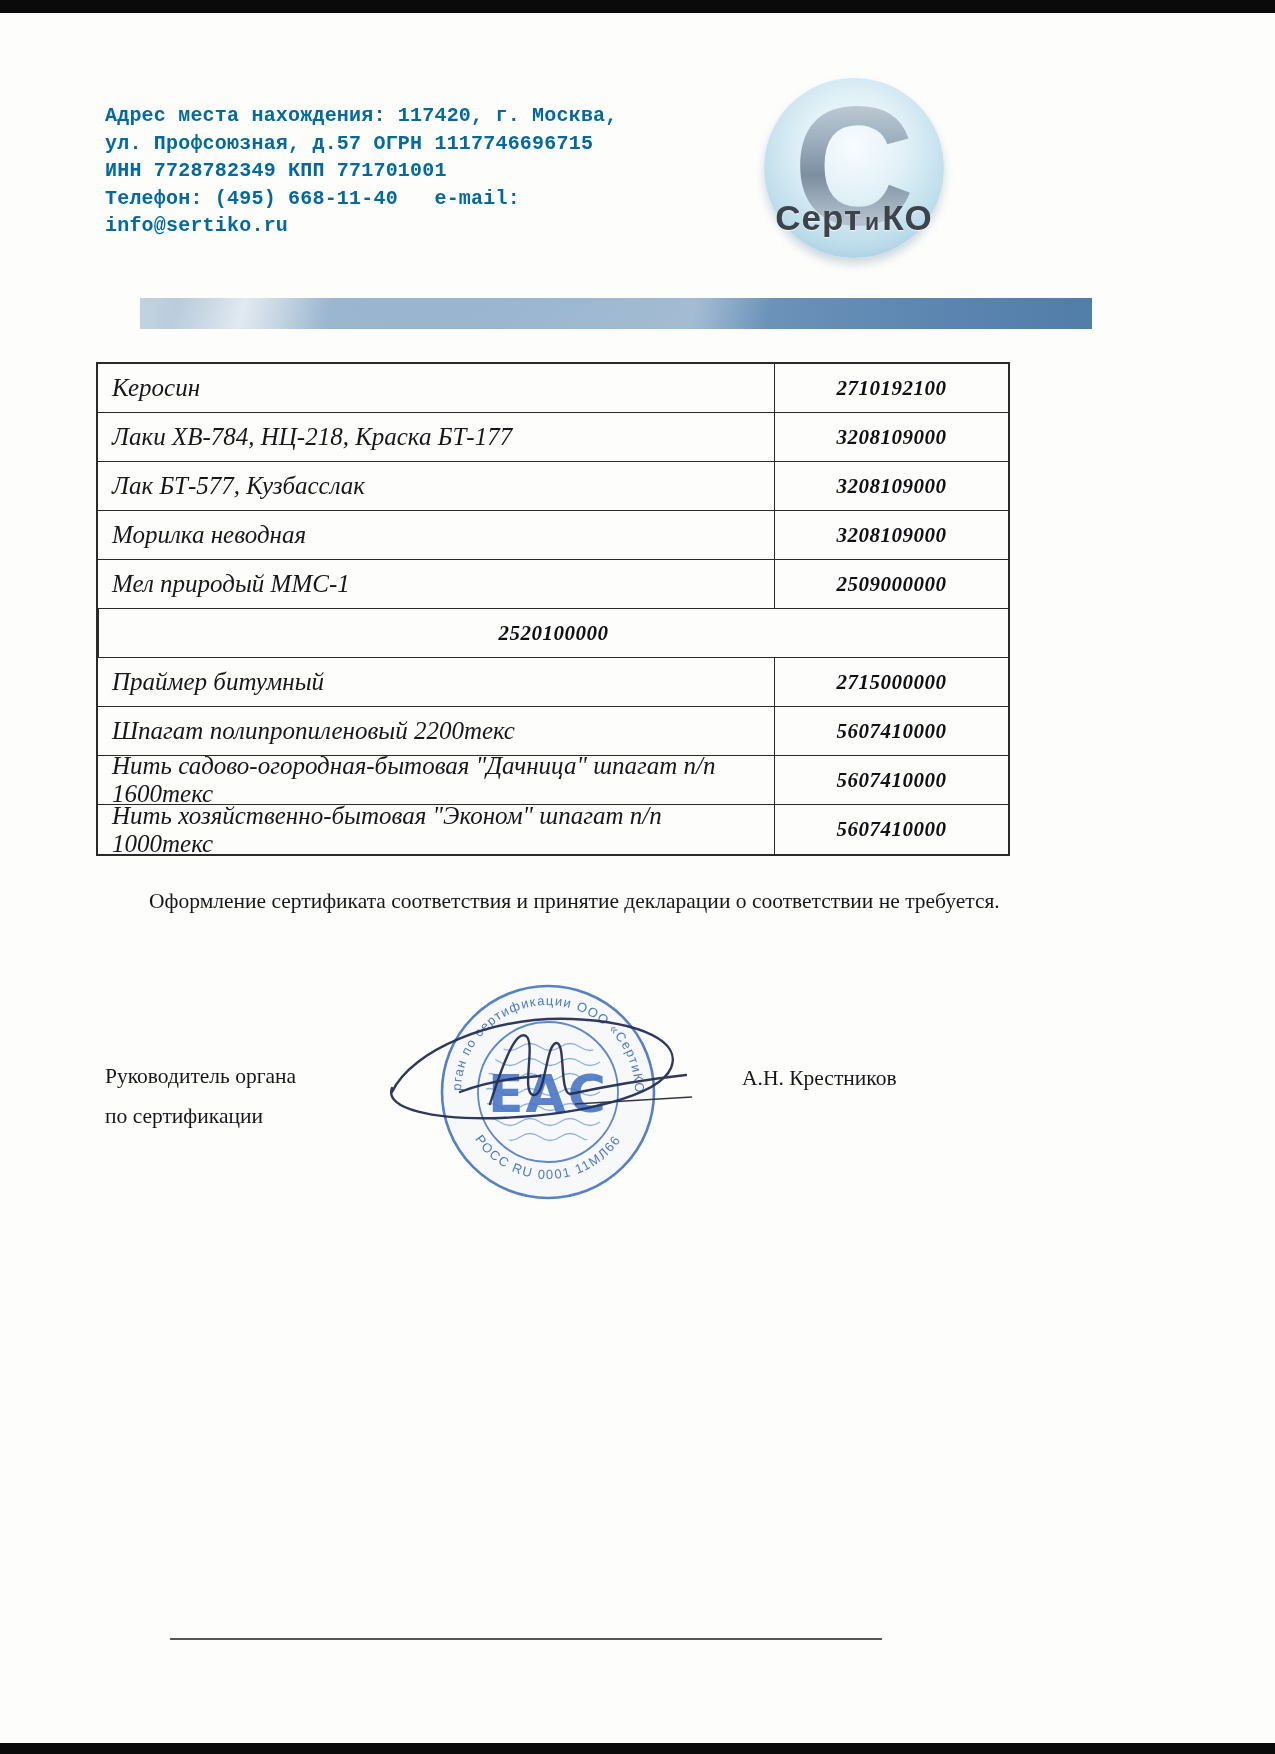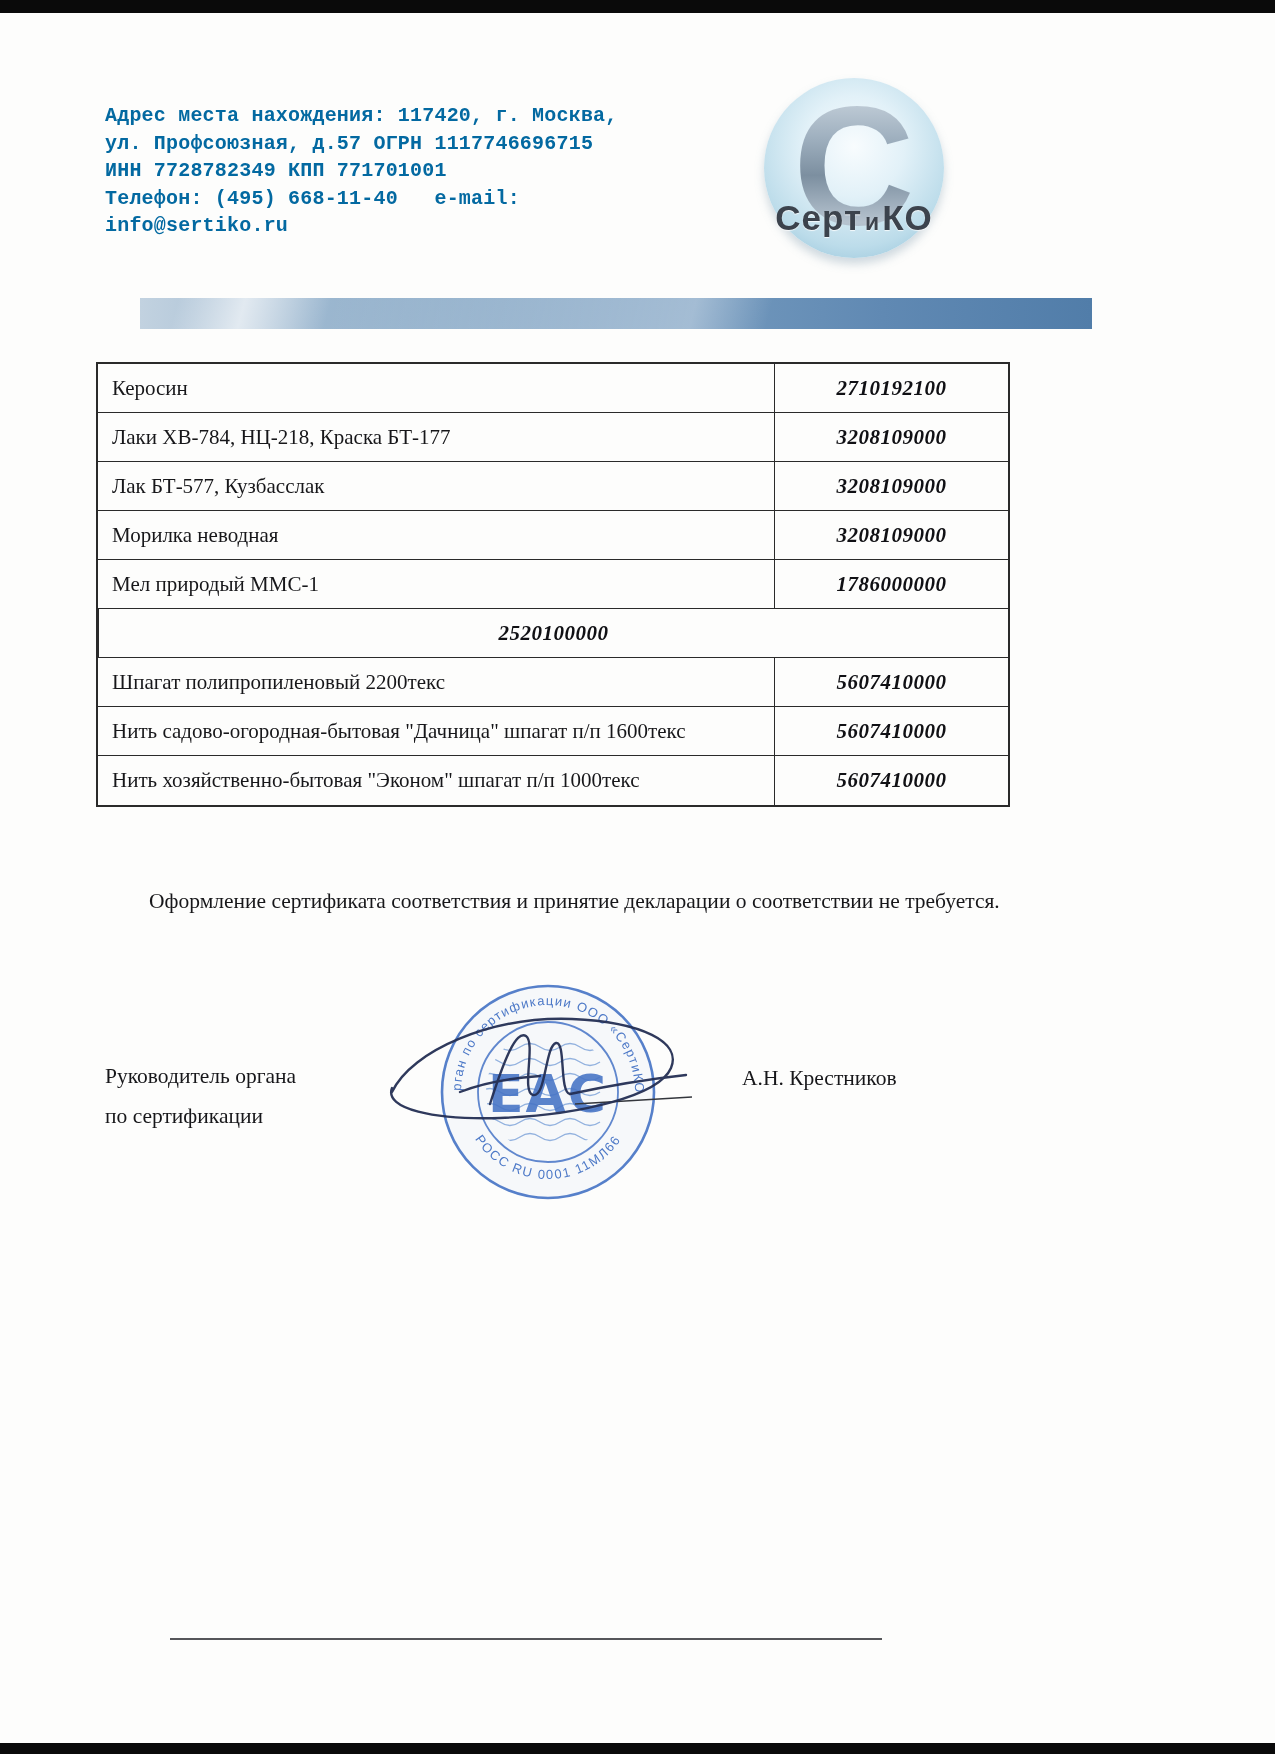--- a/index.html
+++ b/index.html
@@ -60,21 +60,21 @@
   
   .codes-table {
     position:absolute; left:96px; top:362px; width:914px;
     border:2px solid #2a2a2a;
   }
   .t-row { display:flex; height:49px; border-bottom:1.5px solid #2a2a2a; }
   .t-row:last-child { border-bottom:none; }
   .t-name {
     flex:0 0 676px; display:flex; align-items:center;
     padding-left:14px; padding-right:8px;
-    font-size:21px; color:#17171a;text-align:center;
+    font-style:italic; font-size:25px; color:#17171a;
   }
   .t-code {
     flex:1; display:flex; align-items:center; justify-content:center;
     border-left:1.5px solid #2a2a2a;
     font-style:italic; font-weight:bold; font-size:21px;
     letter-spacing:0.5px; color:#101014;
   }
 
   
   .statement {
@@ -130,24 +130,28 @@
   <div class="t-row">
     <div class="t-name">Лак БТ-577, Кузбасслак</div>
     <div class="t-code">3208109000</div>
   </div>
   <div class="t-row">
     <div class="t-name">Морилка  неводная</div>
     <div class="t-code">3208109000</div>
   </div>
   <div class="t-row">
     <div class="t-name">Мел природый ММС-1</div>
-    <div class="t-code">1786000000</div>
+    <div class="t-code">2509000000</div>
   </div>
   <div class="t-row">
     <div class="t-code">2520100000</div>
+  </div>
+  <div class="t-row">
+    <div class="t-name">Праймер битумный</div>
+    <div class="t-code">2715000000</div>
   </div>
   <div class="t-row">
     <div class="t-name">Шпагат полипропиленовый 2200текс</div>
     <div class="t-code">5607410000</div>
   </div>
   <div class="t-row">
     <div class="t-name">Нить садово-огородная-бытовая "Дачница" шпагат п/п 1600текс</div>
     <div class="t-code">5607410000</div>
   </div>
   <div class="t-row">

